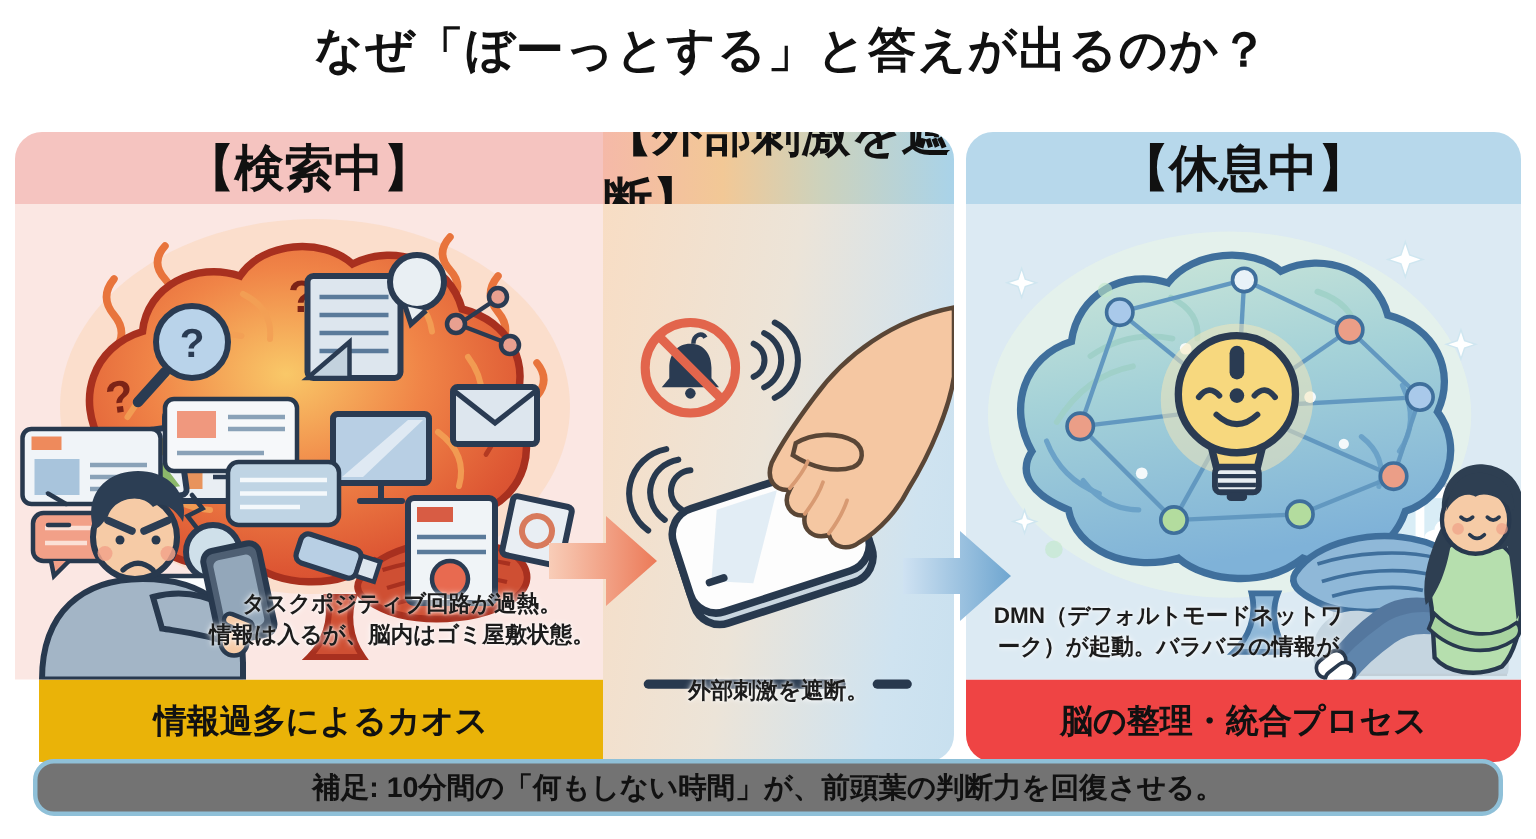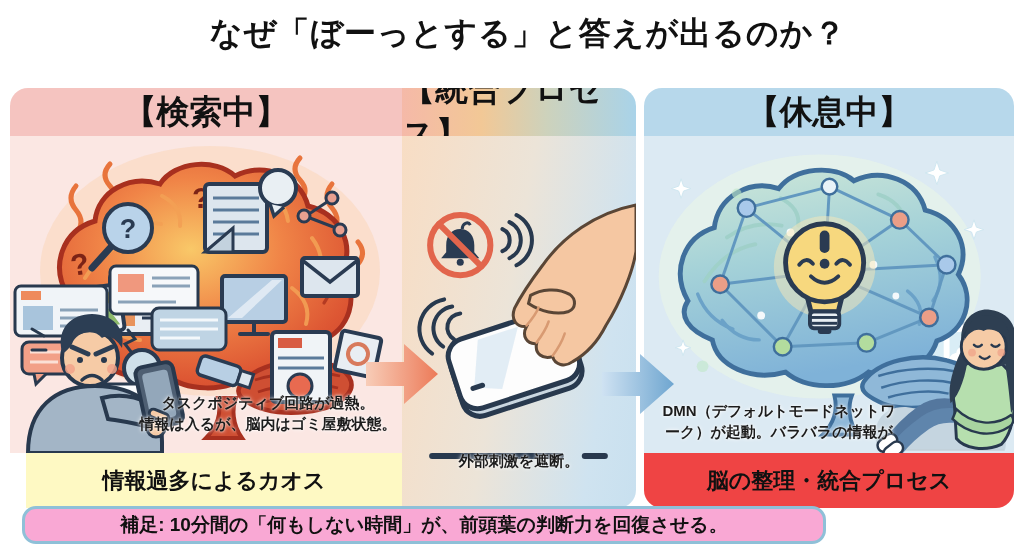--- a/index.html
+++ b/index.html
@@ -23,21 +23,21 @@
   .panel3 { width:370px; }
 
   .p-header { height:48px; display:flex; align-items:center; justify-content:center;
               font-size:33px; font-weight:bold; color:#111; flex:0 0 48px; }
   .p-body   { position:relative; flex:1 1 auto; }
   .p-band   { height:55px; display:flex; align-items:center; justify-content:center;
               font-size:22px; font-weight:bold; color:#111; flex:0 0 55px; }
 
   .panel1 .p-header { background:#f5c4c0; }
   .panel1 .p-body   { background:#fbe7e3; }
-  .panel1 .p-band   { background:#fef9c3;margin-left:16px; }
+  .panel1 .p-band   { background:#eab308;margin-left:16px; }
 
   .panel2 .p-header { background:linear-gradient(90deg,#f5b9a8 0%,#f2c896 34%,#cdd2bc 62%,#a9d3e9 100%); }
   .panel2 .p-body   { background:linear-gradient(100deg,#f8ddc4 0%,#ece4d8 45%,#cfe3f0 82%,#c8e0ef 100%); }
   .panel2 .p-band   { background:linear-gradient(90deg,#f5d2a8 0%,#cfd8c4 55%,#a9d4e9 100%); }
 
   .panel3 .p-header { background:#b7d8eb; }
   .panel3 .p-body   { background:#dceaf3; }
   .panel3 .p-band   { background:#ef4444; }
 
   .illu { position:absolute; left:0; top:0; width:100%; height:100%; display:block; }
@@ -46,22 +46,22 @@
           line-height:1.45; text-align:center; z-index:4;
           text-shadow:0 0 4px rgba(255,255,255,.9), 0 0 2px rgba(255,255,255,.9); }
   .desc1 { right:0px; bottom:18px; width:268px; }
   .desc2 { left:0; bottom:36px; width:100%; }
   .desc3 { left:4px; bottom:10px; width:262px; }
 
   .arrow { position:absolute; z-index:6; }
   .arrow1 { left:356px; top:252px; }
   .arrow2 { left:592px; top:262px; }
 
-  .footer-box { position:absolute; left:22px; top:506px; width:804px; height:38px;
-                background:#f9a8d4; border:3px solid #8fc0d8; border-radius:14px;
+  .footer-box { position:absolute; left:22px; top:506px; width:980px; height:38px;
+                background:#737373; border:3px solid #8fc0d8; border-radius:14px;
                 display:flex; align-items:center; justify-content:center;
                 font-size:19px; font-weight:bold; color:#111; }
 </style>
 </head>
 <body>
 
 <div class="stage">
 
   <h1 class="title">なぜ「ぼーっとする」と答えが出るのか？</h1>
 
@@ -268,21 +268,21 @@
           </svg>
           <div class="desc desc1">
             <div>タスクポジティブ回路が過熱。</div>
             <div>情報は入るが、脳内はゴミ屋敷状態。</div>
           </div>
         </div>
         <div class="p-band">情報過多によるカオス</div>
       </section>
 
       <section class="panel panel2">
-        <div class="p-header">【統合プロセス】</div>
+        <div class="p-header">【外部刺激を遮断】</div>
         <div class="p-body">
           <svg class="illu" viewBox="0 0 233 317">
 
             <g>
               <circle cx="58" cy="82" r="30" fill="none" stroke="#e2654c" stroke-width="6"></circle>
               <path d="M60,66 C60,60 66,58 68,62" fill="none" stroke="#2a3b52" stroke-width="3"></path>
               <path d="M58,66 C49,66 44,73 44,82 L44,89 L39,95 L77,95 L72,89 L72,82 C72,73 67,66 58,66 Z" fill="#2a3b52"></path>
               <circle cx="58" cy="99" r="3.5" fill="#2a3b52"></circle>
               <line x1="37" y1="61" x2="79" y2="103" stroke="#e2654c" stroke-width="6" stroke-linecap="round"></line>
             </g>

